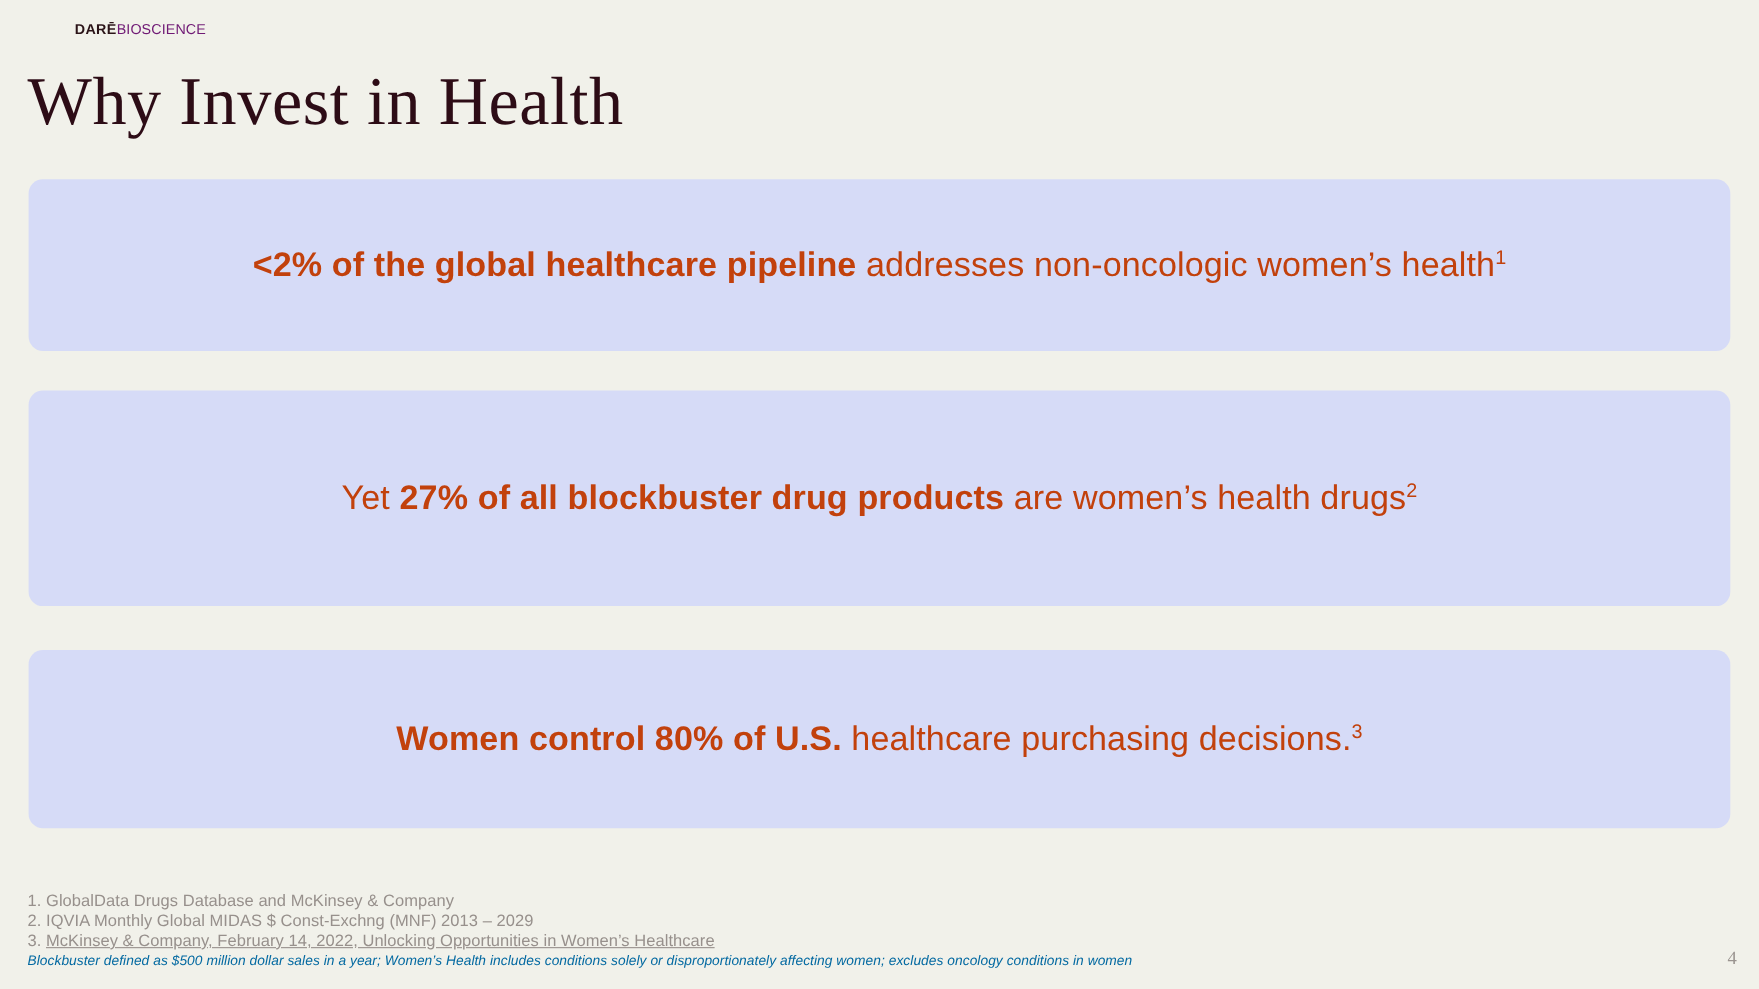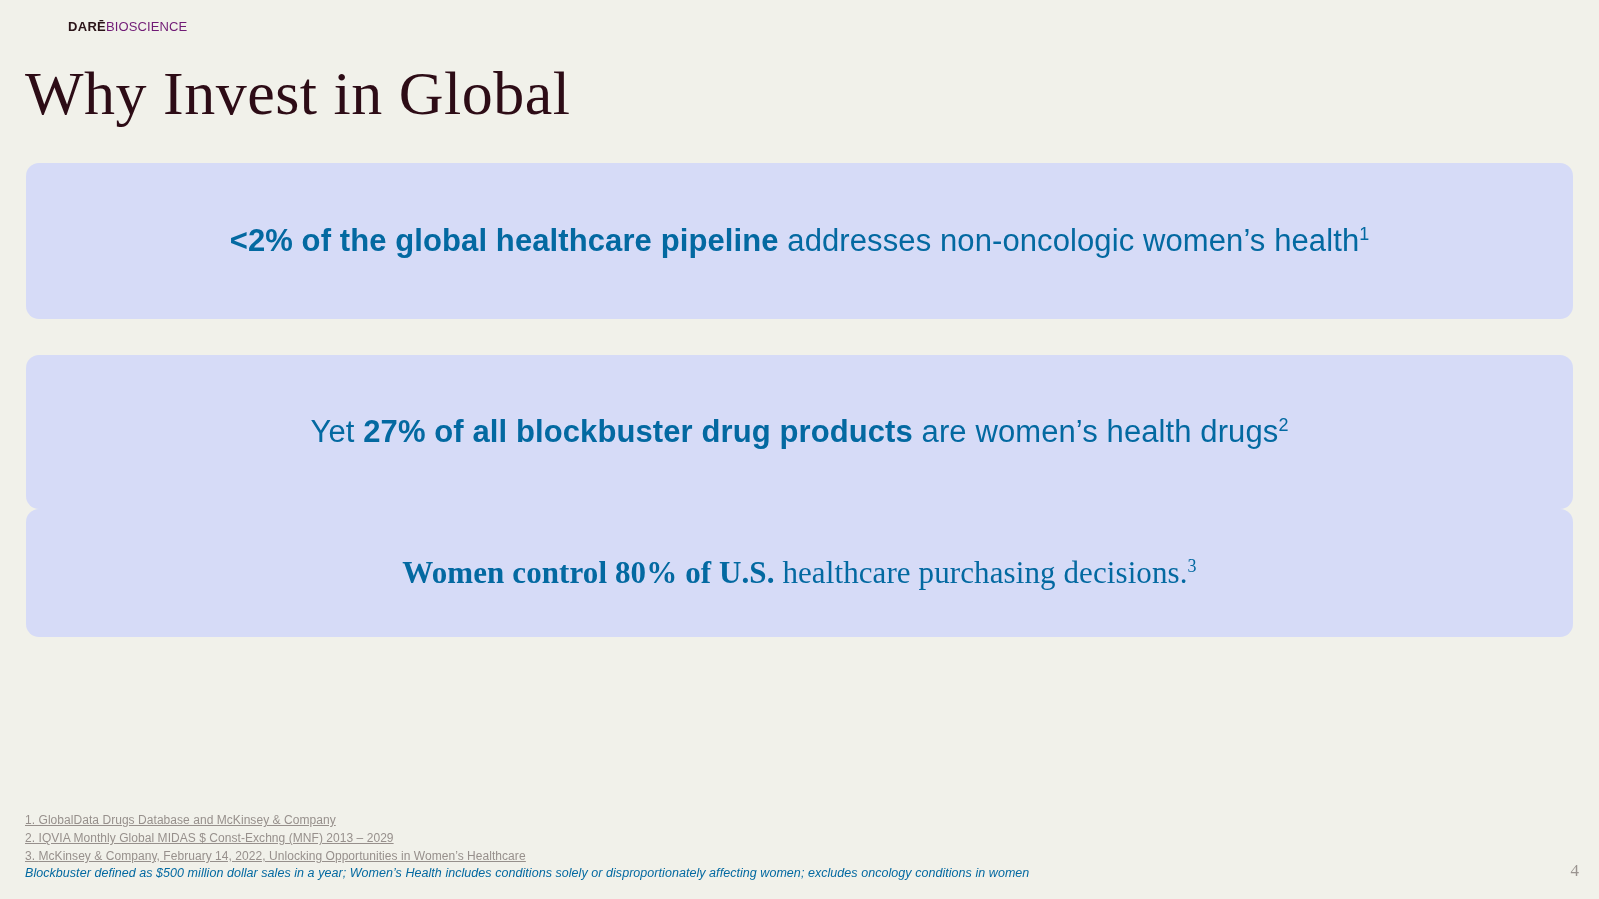--- a/index.html
+++ b/index.html
@@ -62,48 +62,47 @@
   .panel {
     background: #d6dbf7;
     border-radius: 13px;
     display: flex;
     align-items: center;
     justify-content: center;
     width: 100%;
   }
 
   .panel-1 { height: 156px; margin-bottom: 36px; }
-  .panel-2 { height: 154px; }
-  .panel-3 { height: 128px; font-family: Liberation Serif, serif; }
+  .panel-2 { height: 196px; margin-bottom: 40px; }
+  .panel-3 { height: 162px; }
 
   .panel-text {
     font-size: 31px;
-    color: #0369a1;
+    color: #c2410c;
     text-align: center;
     line-height: 1.25;
     letter-spacing: 0.1px;
     padding: 0 24px;
   }
   .panel-text .b { font-weight: bold; }
   .panel-text sup {
     font-size: 0.58em;
     vertical-align: super;
     line-height: 0;
   }
 
   
   .footnotes {
     position: absolute;
     left: 25px;
     bottom: 34px;
     color: #97908c;
-    font-size: 12px;
+    font-size: 15px;
     line-height: 18px;
     letter-spacing: 0.05px;
-    text-decoration: underline;
   }
   .footnote-link {
     text-decoration: underline;
   }
   .disclaimer {
     position: absolute;
     left: 25px;
     bottom: 33px;
     color: #0369a1;
     font-size: 12.5px;
@@ -122,21 +121,21 @@
     color: #9a9490;
   }
 </style>
 </head>
 <body>
 
 <div class="logo">
   <span class="logo-dare">DARĒ</span><span class="logo-bio">BIOSCIENCE</span>
 </div>
 
-<h1 class="slide-title">Why Invest in Global</h1>
+<h1 class="slide-title">Why Invest in Health</h1>
 
 <div class="panels">
 
   <div class="panel panel-1">
     <div class="panel-text">
       <span class="b">&lt;2% of the global healthcare pipeline</span><span> addresses non-oncologic women’s health</span><sup>1</sup>
     </div>
   </div>
 
   <div class="panel panel-2">

